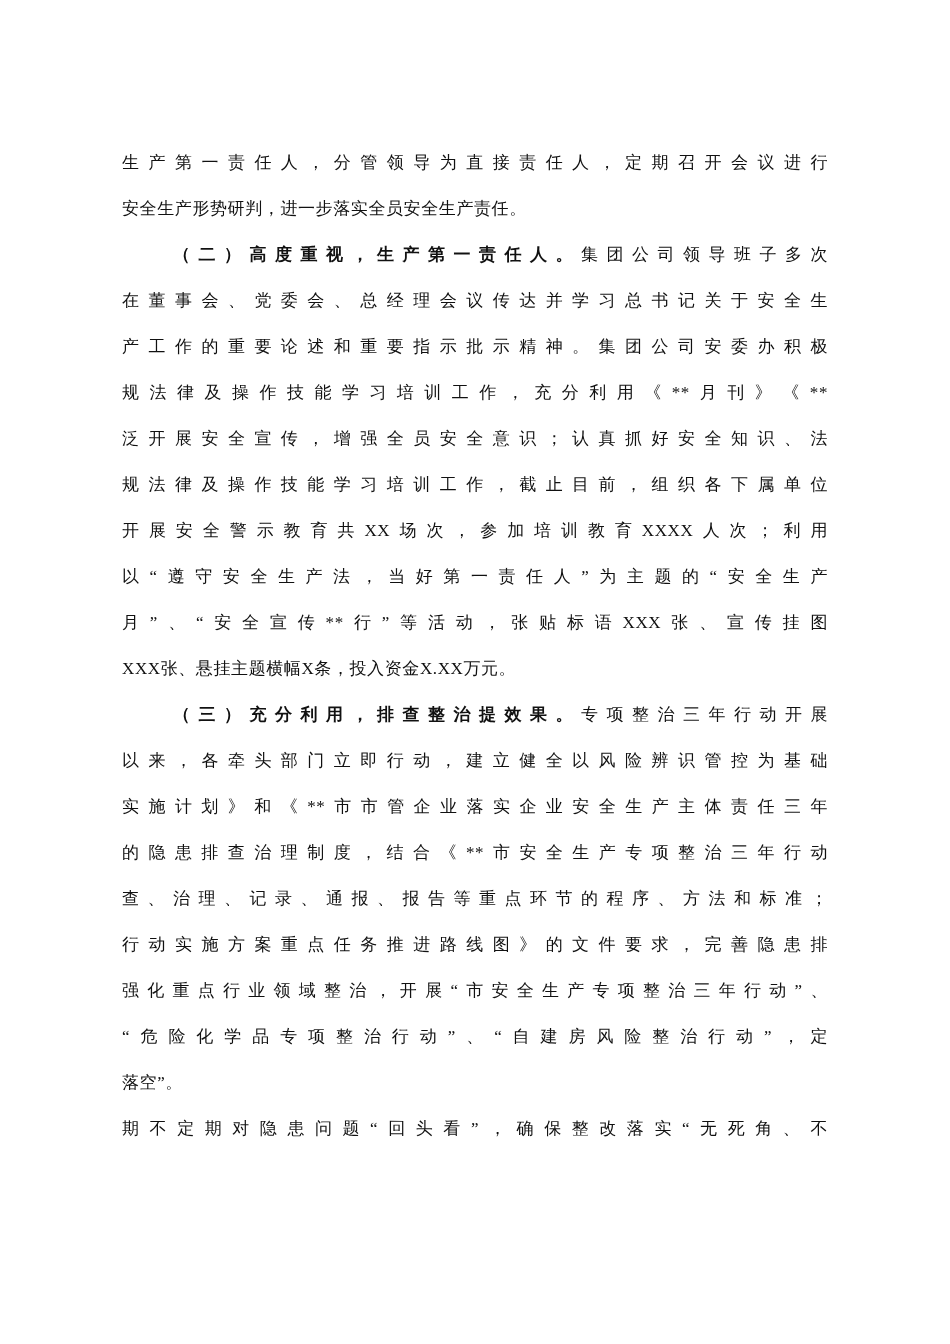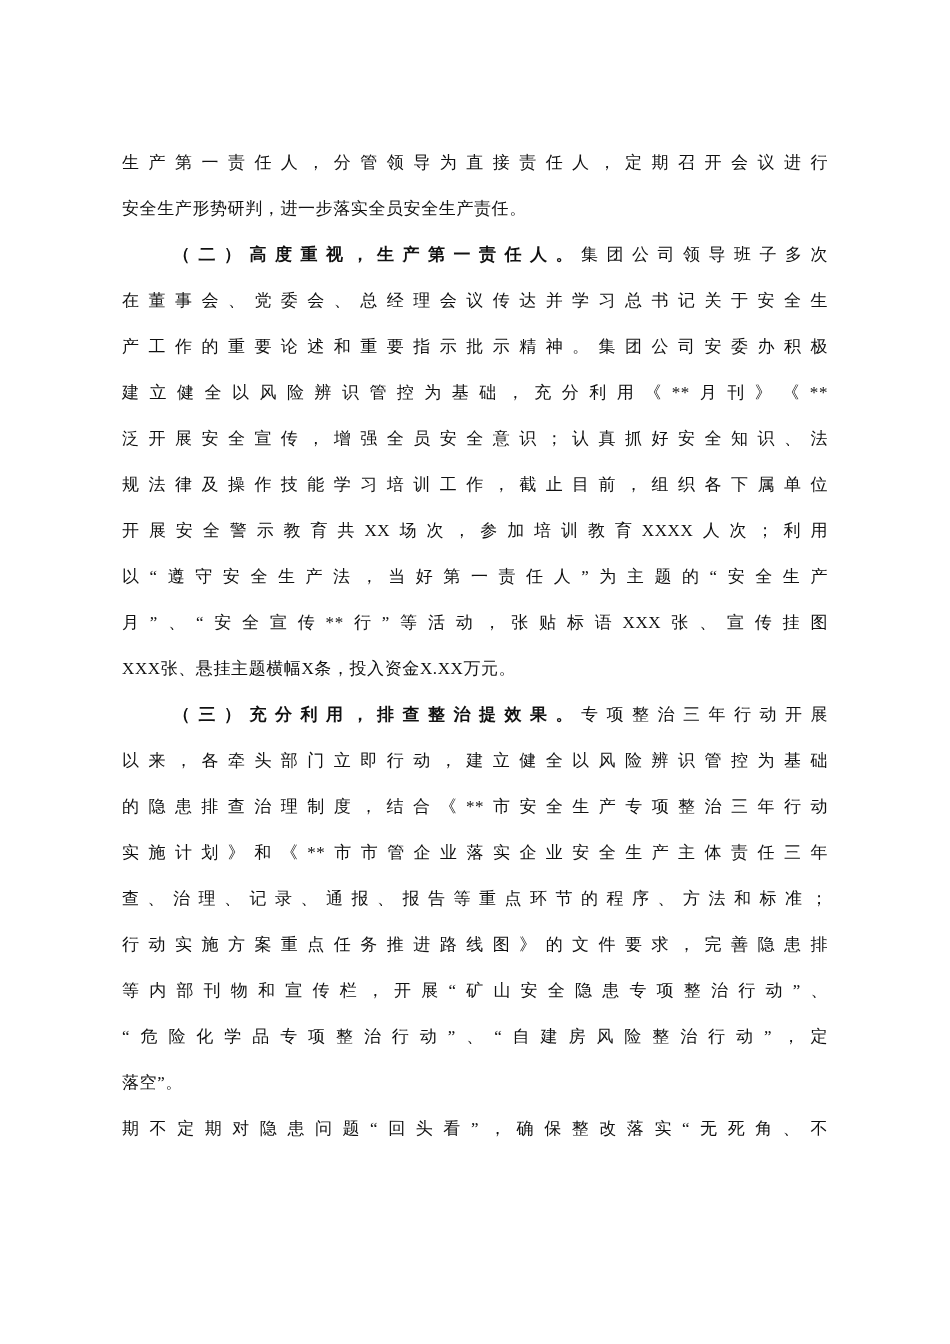--- a/index.html
+++ b/index.html
@@ -47,35 +47,35 @@
 
   <div>
     <span class="line stretch">生产第一责任人，分管领导为直接责任人，定期召开会议进行</span>
     <span class="line">安全生产形势研判，进一步落实全员安全生产责任。</span>
   </div>
 
   <div>
     <span class="line indent stretch"><span class="heading">（二）高度重视，生产第一责任人。</span><span>集团公司领导班子多次</span></span>
     <span class="line stretch">在董事会、党委会、总经理会议传达并学习总书记关于安全生</span>
     <span class="line stretch">产工作的重要论述和重要指示批示精神。集团公司安委办积极</span>
-    <span class="line stretch">建立健全以风险辨识管控为基础，充分利用《**月刊》《**</span>
+    <span class="line stretch">规法律及操作技能学习培训工作，充分利用《**月刊》《**</span>
     <span class="line stretch">泛开展安全宣传，增强全员安全意识；认真抓好安全知识、法</span>
     <span class="line stretch">规法律及操作技能学习培训工作，截止目前，组织各下属单位</span>
     <span class="line stretch">开展安全警示教育共XX场次，参加培训教育XXXX人次；利用</span>
     <span class="line stretch">以“遵守安全生产法，当好第一责任人”为主题的“安全生产</span>
     <span class="line stretch">月”、“安全宣传**行”等活动，张贴标语XXX张、宣传挂图</span>
     <span class="line">XXX张、悬挂主题横幅X条，投入资金X.XX万元。</span>
   </div>
 
   <div>
     <span class="line indent stretch"><span class="heading">（三）充分利用，排查整治提效果。</span><span>专项整治三年行动开展</span></span>
     <span class="line stretch">以来，各牵头部门立即行动，建立健全以风险辨识管控为基础</span>
+    <span class="line stretch">实施计划》和《**市市管企业落实企业安全生产主体责任三年</span>
     <span class="line stretch">的隐患排查治理制度，结合《**市安全生产专项整治三年行动</span>
-    <span class="line stretch">实施计划》和《**市市管企业落实企业安全生产主体责任三年</span>
     <span class="line stretch">查、治理、记录、通报、报告等重点环节的程序、方法和标准；</span>
     <span class="line stretch">行动实施方案重点任务推进路线图》的文件要求，完善隐患排</span>
-    <span class="line stretch">等内部刊物和宣传栏，开展“矿山安全隐患专项整治行动”、</span>
+    <span class="line stretch">强化重点行业领域整治，开展“市安全生产专项整治三年行动”、</span>
     <span class="line stretch">“危险化学品专项整治行动”、“自建房风险整治行动”，定</span>
     <span class="line">落空”。</span>
     <span class="line stretch">期不定期对隐患问题“回头看”，确保整改落实“无死角、不</span>
   </div>
 
 </div>
 
 </body></html>

